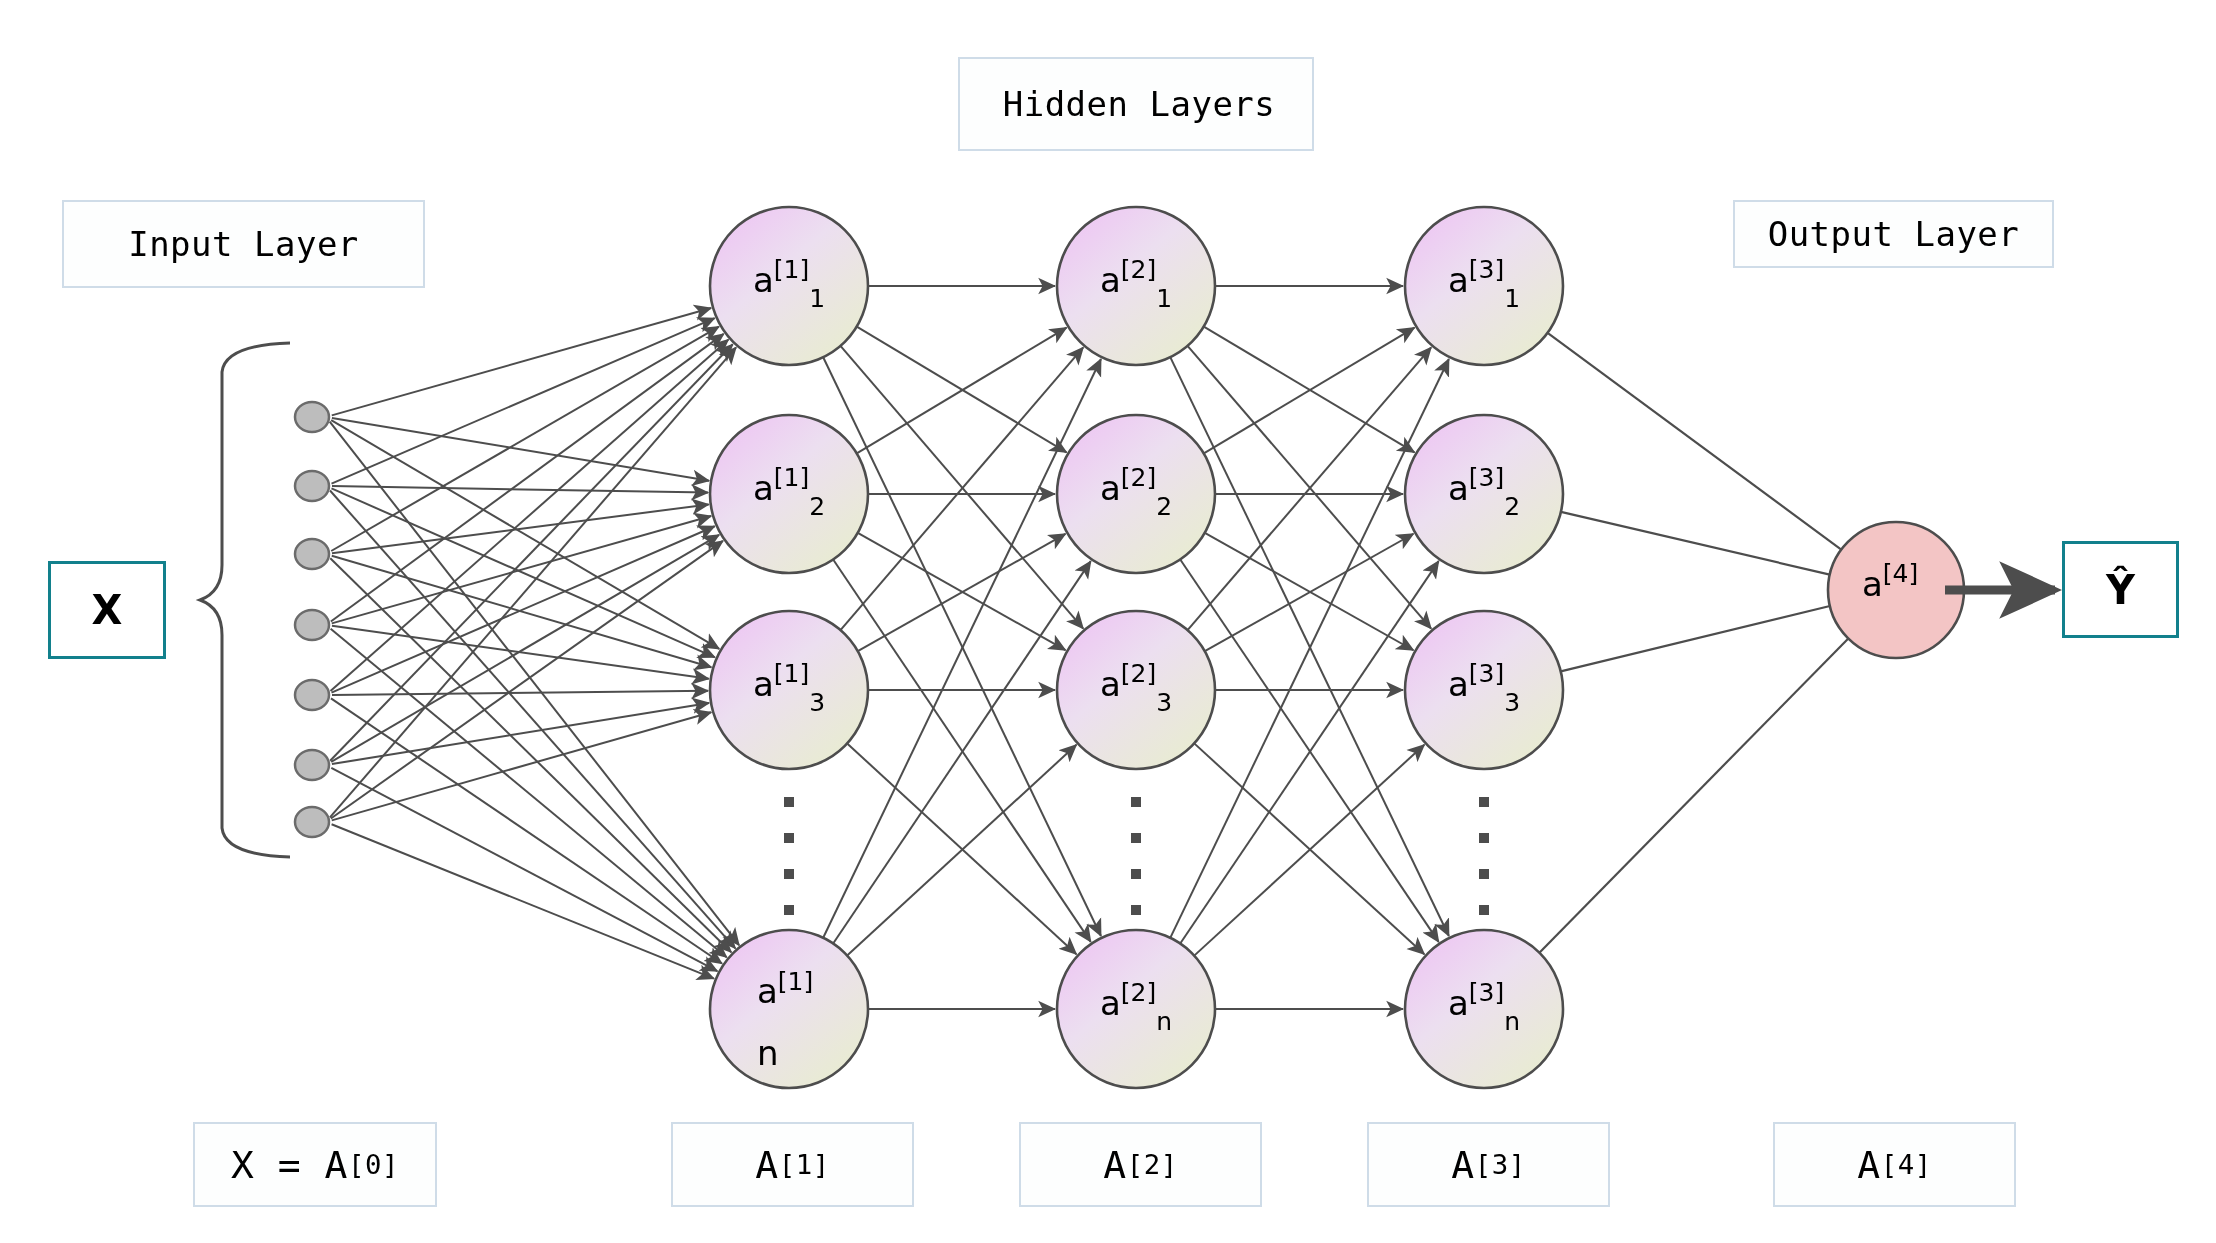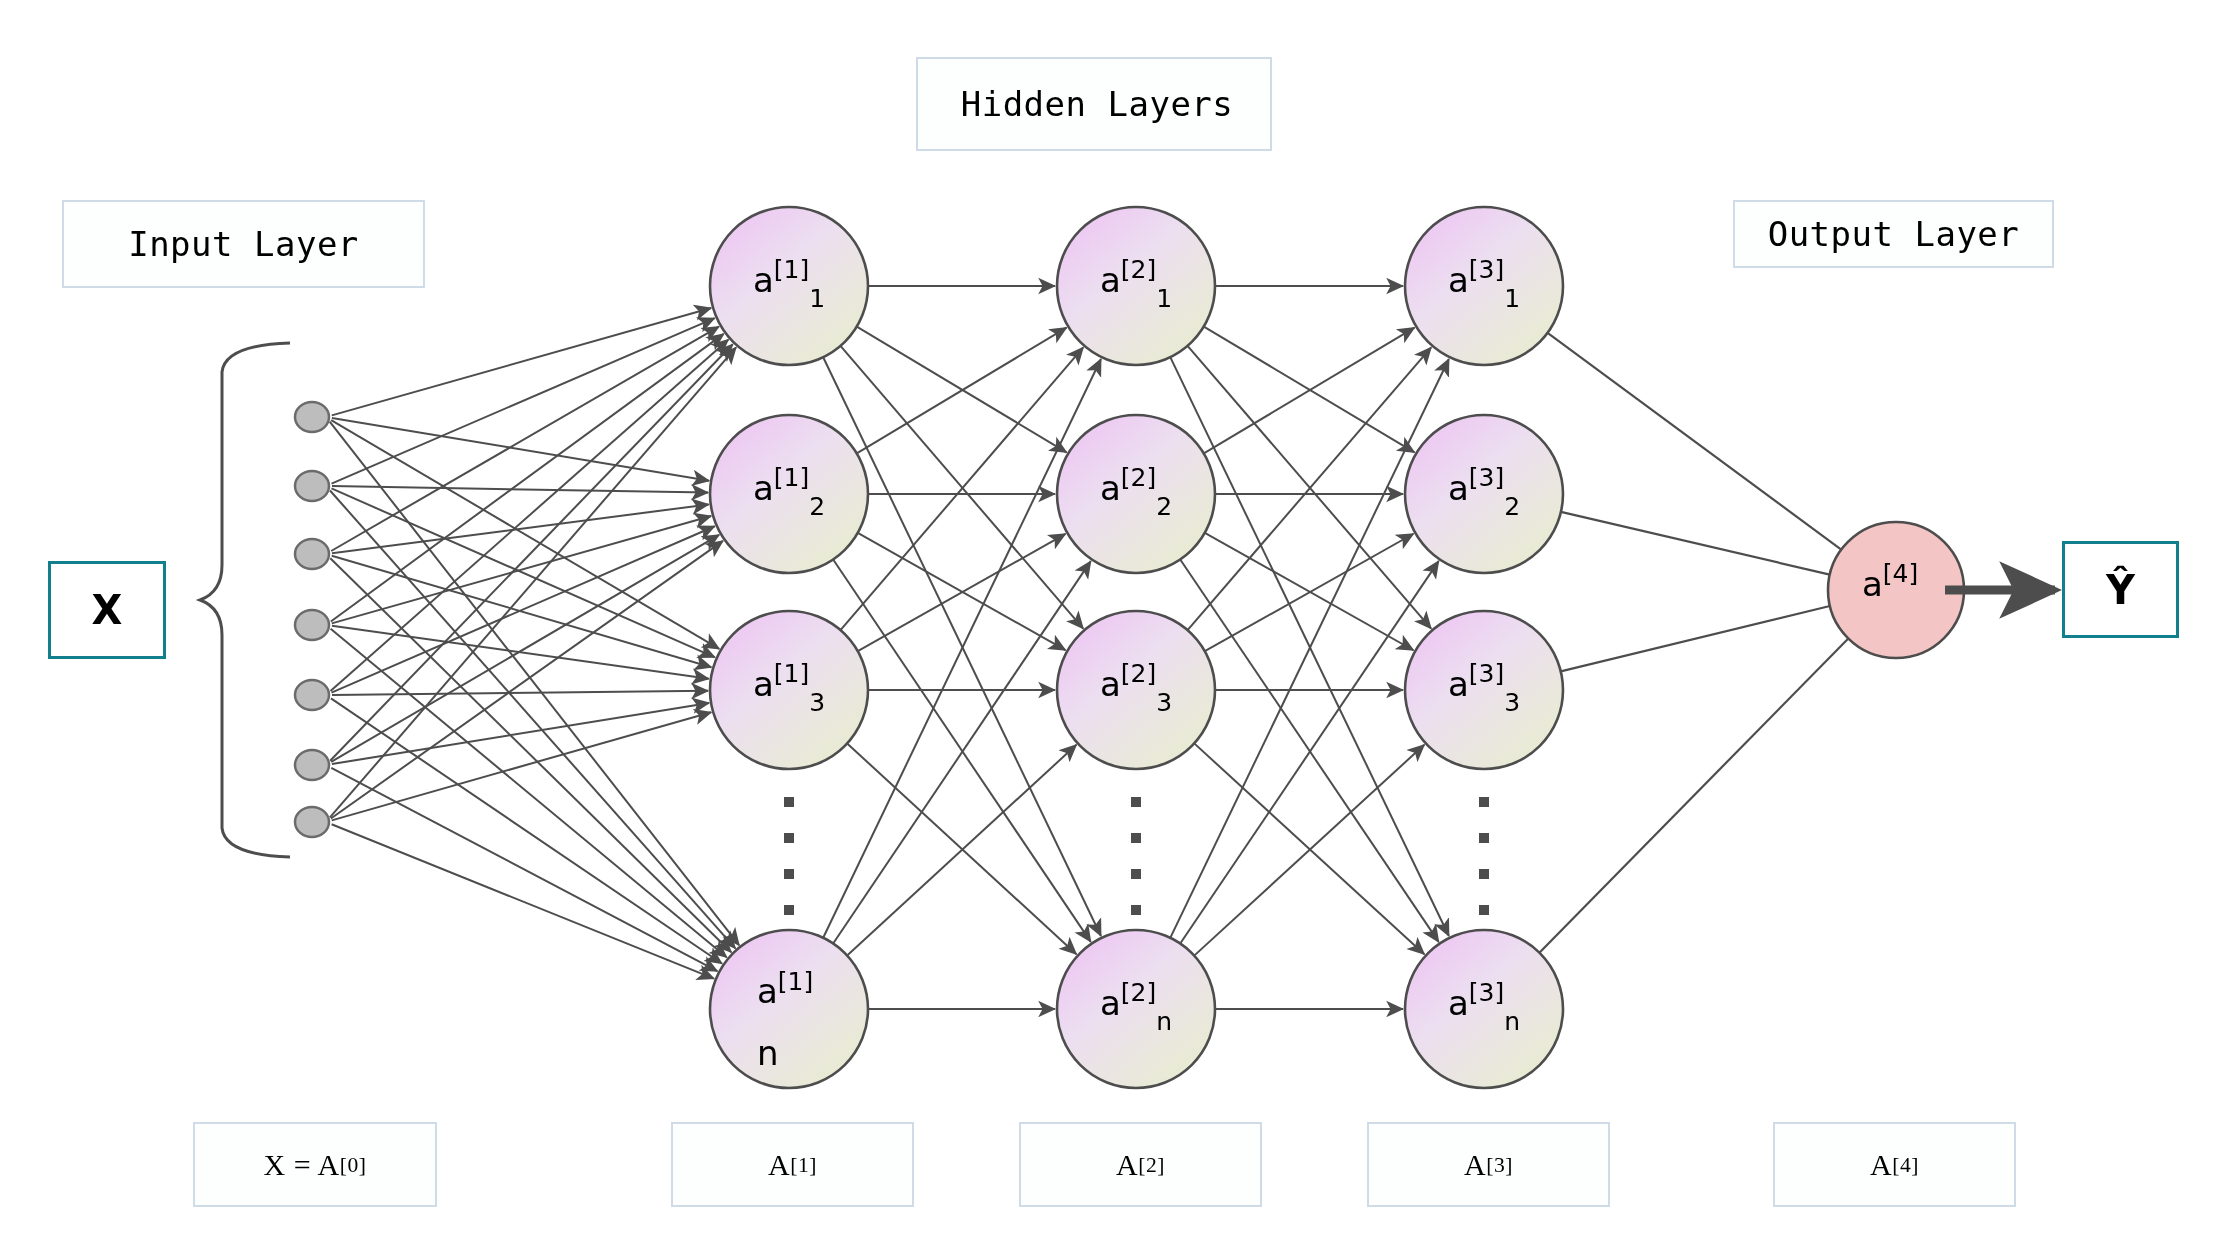--- a/index.html
+++ b/index.html
@@ -38,23 +38,22 @@
     color: #000000;
     white-space: nowrap;
   }
   .lb-layername {
     border: 2px solid #cfdce8;
     font-size: 34px;
     letter-spacing: 0.5px;
   }
   .lb-matrix {
     border: 2px solid #cfdce8;
-    font-size: 30px;
+    font-size: 38px;
     letter-spacing: 0.5px;
-    font-family: Liberation Serif, serif;
   }
   .lb-teal {
     border: 3px solid #12808c;
     font-family: "DejaVu Sans", sans-serif;
     font-weight: bold;
     font-size: 40px;
     background: #ffffff;
   }
   .sup {
     font-size: 0.72em;
@@ -252,21 +251,21 @@
         <rect x="1479" y="905" width="10" height="10" fill="#4d4d4d"></rect>
       </g>
 
     <line x1="1945" y1="590" x2="2055" y2="590" stroke="#4d4d4d" stroke-width="9" marker-end="url(#arrowHeadBig)"></line>
   </svg>
 
   <div class="label-box lb-layername" style="left:62px; top:200px; width:363px; height:88px;">
     <span>Input Layer</span>
   </div>
 
-  <div class="label-box lb-layername" style="left:916px; top:57px; width:356px; height:94px;padding-left:6px;">
+  <div class="label-box lb-layername" style="left:958px; top:57px; width:356px; height:94px;padding-left:6px;">
     <span>Hidden Layers</span>
   </div>
 
   <div class="label-box lb-layername" style="left:1733px; top:200px; width:321px; height:68px;">
     <span>Output Layer</span>
   </div>
 
   <div class="label-box lb-teal" style="left:48px; top:561px; width:118px; height:98px;">
     <span>X</span>
   </div>

